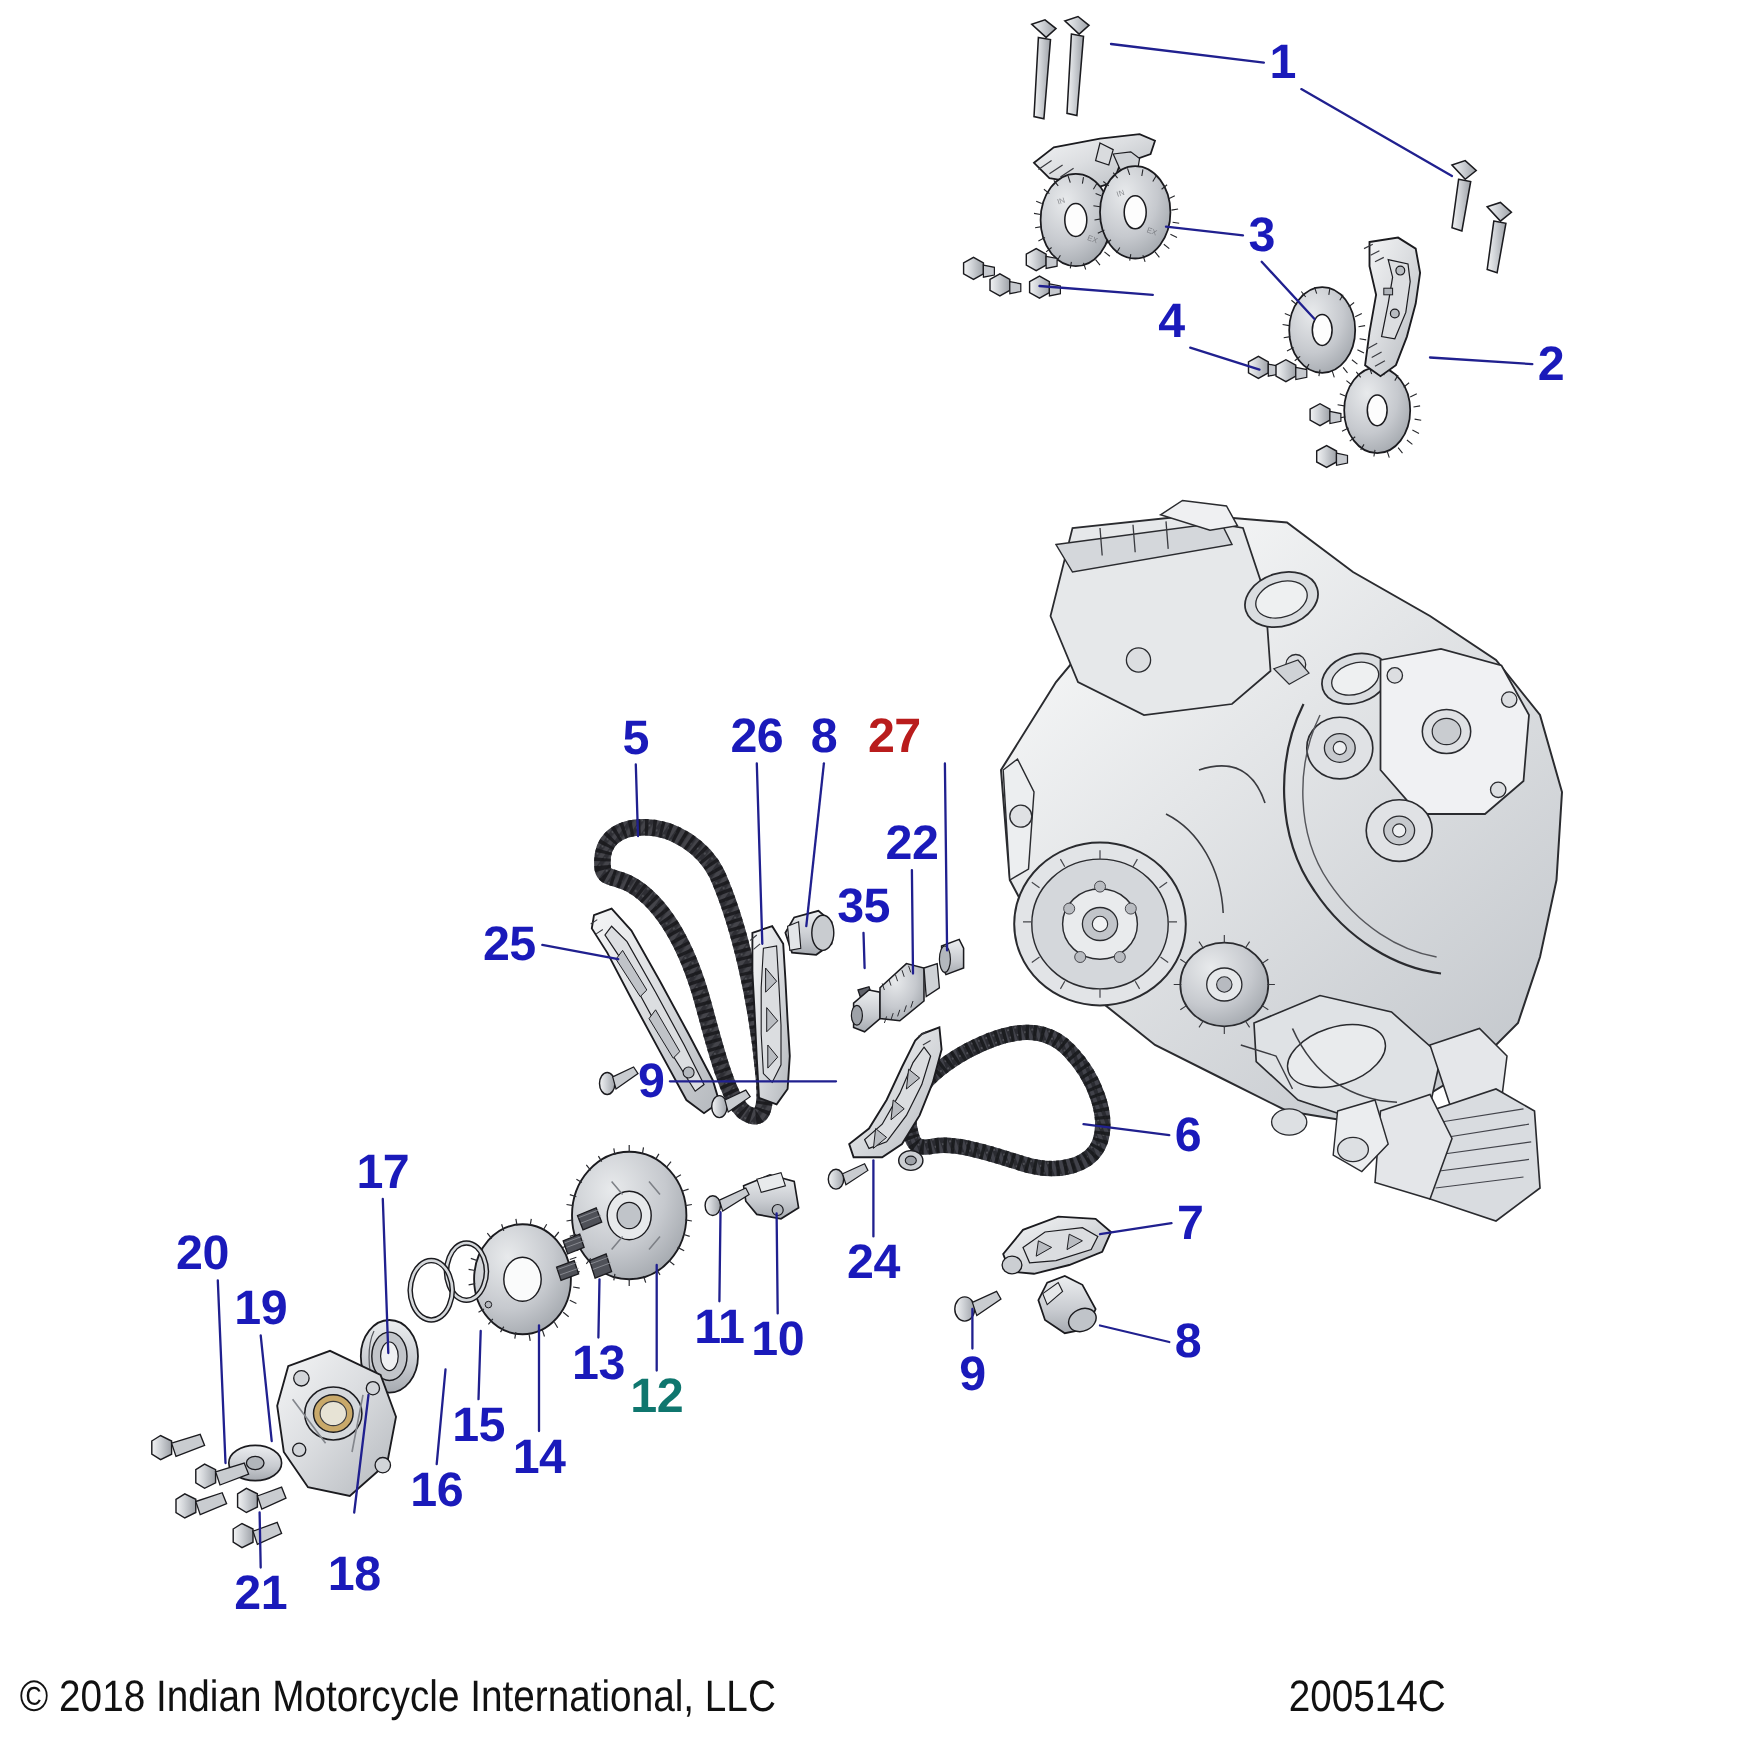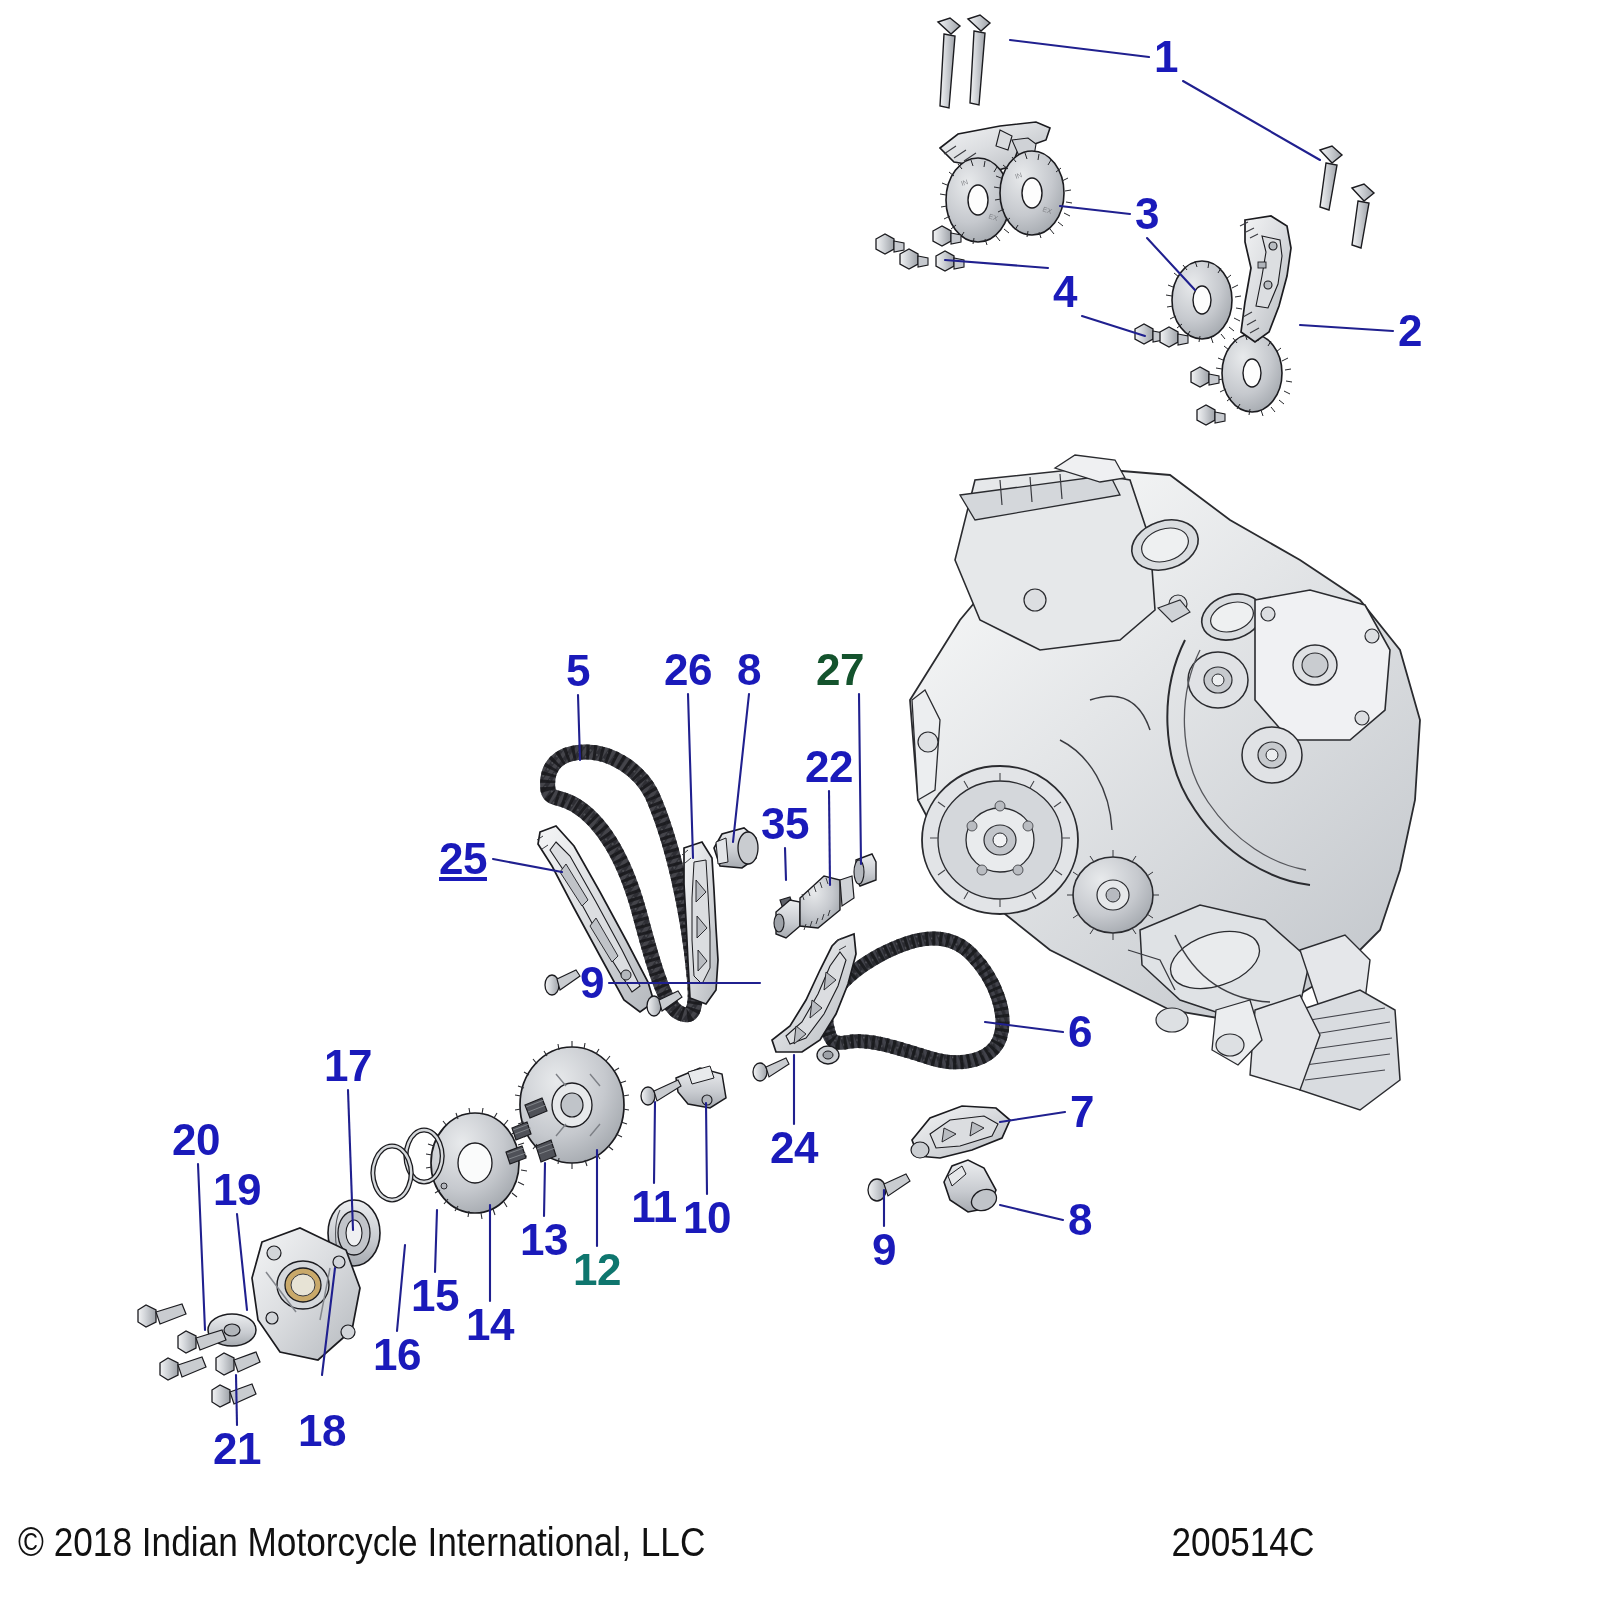--- a/index.html
+++ b/index.html
@@ -576,28 +576,28 @@
       <div class="callout" style="left: 707px; top: 1218px; color: rgb(26, 26, 186);">10</div>
       <div class="callout" style="left: 654px; top: 1207px; color: rgb(26, 26, 186);">11</div>
       <div class="callout" style="left: 597px; top: 1270px; color: #0f766e;">12</div>
       <div class="callout" style="left: 544px; top: 1240px; color: rgb(26, 26, 186);">13</div>
       <div class="callout" style="left: 490px; top: 1325px; color: rgb(26, 26, 186);">14</div>
       <div class="callout" style="left: 435px; top: 1296px; color: rgb(26, 26, 186);">15</div>
       <div class="callout" style="left: 397px; top: 1355px; color: rgb(26, 26, 186);">16</div>
       <div class="callout" style="left: 348px; top: 1066px; color: rgb(26, 26, 186);">17</div>
       <div class="callout" style="left: 322px; top: 1399px; color: rgb(26, 26, 186); margin-top: 32px;">18</div>
       <div class="callout" style="left: 237px; top: 1190px; color: rgb(26, 26, 186);">19</div>
-      <div class="callout" style="left: 196px; top: 1140px; color: rgb(26, 26, 186);">20</div>
+      <div class="callout" style="left: 184px; top: 1140px; color: rgb(26, 26, 186);">20</div>
       <div class="callout" style="left: 237px; top: 1449px; color: rgb(26, 26, 186);">21</div>
       <div class="callout" style="left: 829px; top: 767px; color: rgb(26, 26, 186);">22</div>
       <div class="callout" style="left: 785px; top: 824px; color: rgb(26, 26, 186);">35</div>
       <div class="callout" style="left: 794px; top: 1148px; color: rgb(26, 26, 186);">24</div>
-      <div class="callout" style="left: 463px; top: 859px; color: rgb(26, 26, 186); text-decoration: underline;">25</div>
+      <div class="callout" style="left: 463px; top: 859px; color: rgb(26, 26, 186);">25</div>
       <div class="callout" style="left: 688px; top: 670px; color: rgb(26, 26, 186);">26</div>
-      <div class="callout" style="left: 840px; top: 670px; color: #14532d;">27</div>
+      <div class="callout" style="left: 813px; top: 670px; color: #b91c1c;">27</div>
     </div>
 
   <div id="footer">
     <div id="copyright">© 2018 Indian Motorcycle International, LLC</div>
     <div id="docnum">200514C</div>
   </div>
 
 </div>
 
 </body></html>

